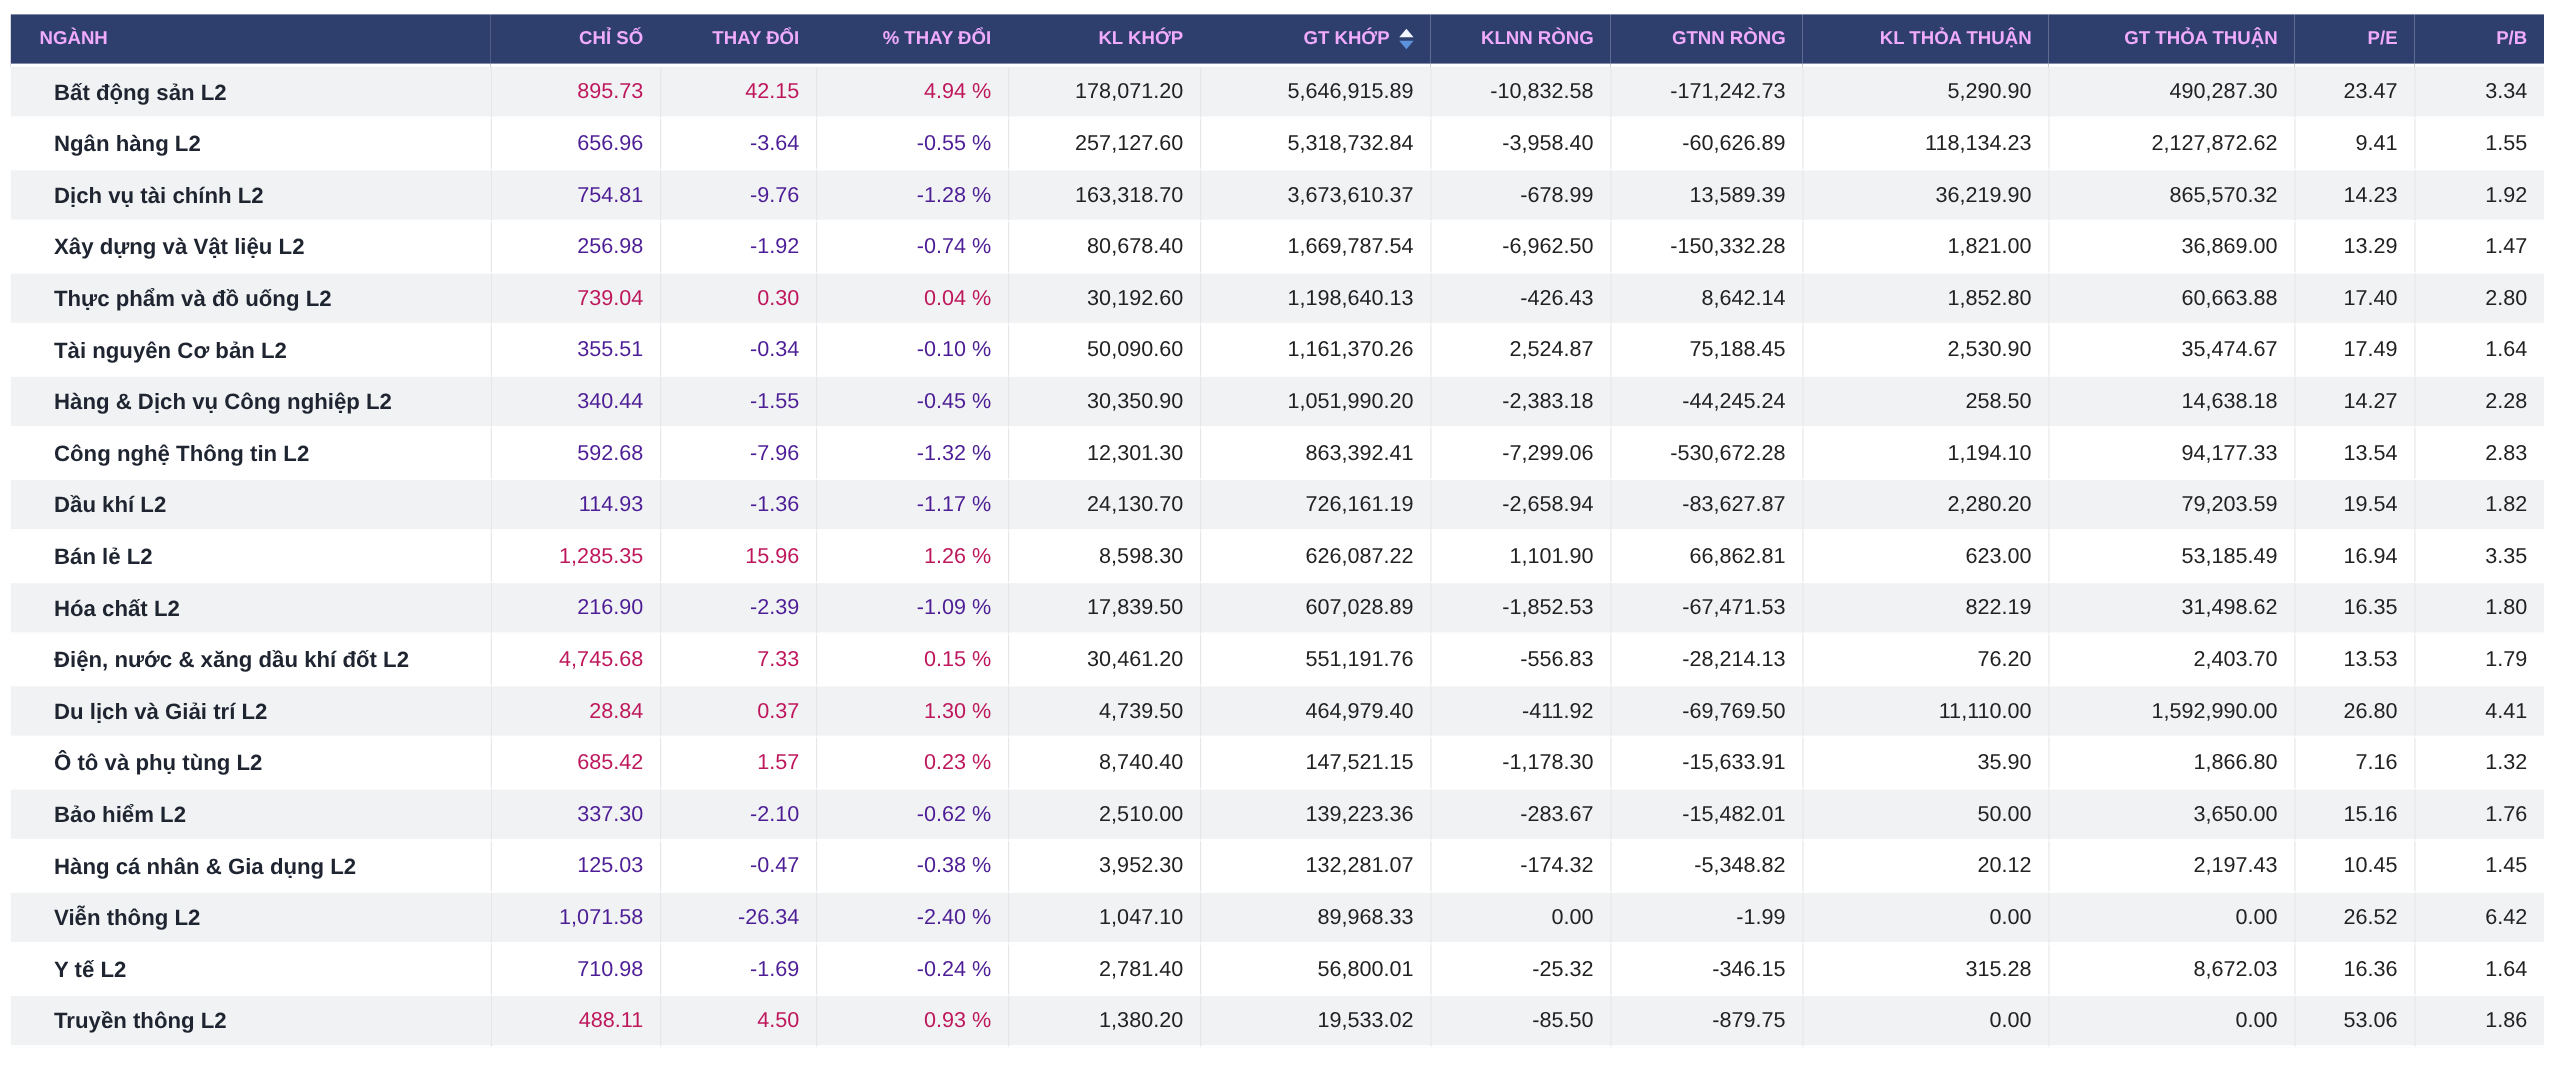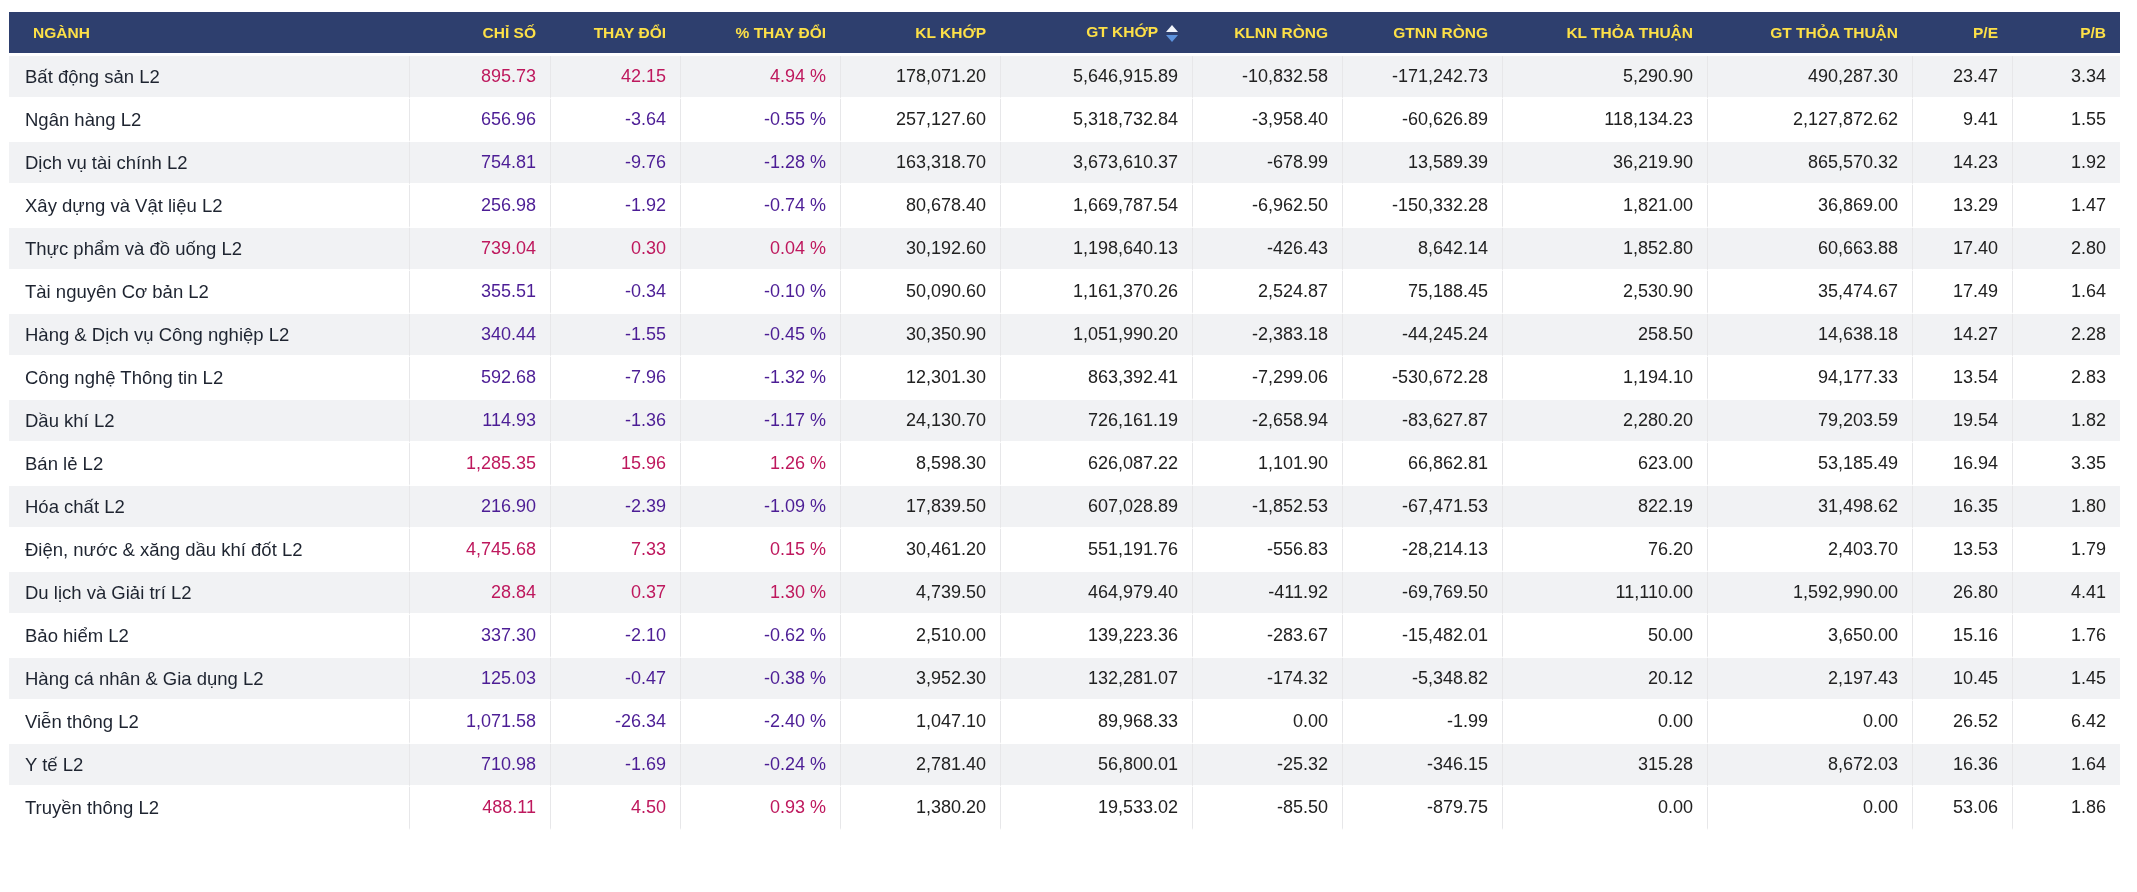--- a/index.html
+++ b/index.html
@@ -7,42 +7,42 @@
               font-family:"Liberation Sans","DejaVu Sans",sans-serif; }
   .page { padding:12px 17px 0 9px; }
   table { border-collapse:separate; border-spacing:0; table-layout:fixed; width:2111px; }
 
   
   col.c0{width:400px} col.c1{width:141px} col.c2{width:130px} col.c3{width:160px}
   col.c4{width:160px} col.c5{width:192px} col.c6{width:150px} col.c7{width:160px}
   col.c8{width:205px} col.c9{width:205px} col.c10{width:100px} col.c11{width:108px}
 
   thead th {
-    background:#2e3f6e; color:#fde047; font-size:15.5px; font-weight:700;
+    background:#2e3f6e; color:#f0abfc; font-size:15.5px; font-weight:700;
     height:44px; vertical-align:middle; text-align:right; padding:0 14px 0 6px;
     border-bottom:3px solid #ffffff; white-space:nowrap; cursor:pointer;
   }
   thead th.h-name { text-align:left; padding-left:24px; }
   thead th.h-sorted .lbl { margin-right:6px; }
 
   .sort-icon { display:inline-block; vertical-align:middle; margin-left:2px; }
   .sort-icon .up, .sort-icon .down { display:block; width:0; height:0;
     border-left:6px solid transparent; border-right:6px solid transparent; }
   .sort-icon .up   { border-bottom:7px solid #f2f5fb; margin-bottom:3px; }
   .sort-icon .down { border-top:7px solid #5d93dd; }
 
   tbody td {
     height:43px; vertical-align:middle; font-size:18px; color:#212121;
     padding:0 14px 0 6px; text-align:right; white-space:nowrap;
     border-bottom:2px solid #ffffff; border-left:1px solid #e7e7e9;
   }
   tbody td:first-child { border-left:none; }
   tbody tr:nth-child(odd) td { background:#f1f2f4; }
   tbody tr:nth-child(even) td { background:#ffffff; }
-  td.c-name { text-align:left; padding-left:16px; font-weight:400; font-size:18.5px;
+  td.c-name { text-align:left; padding-left:36px; font-weight:700; font-size:18.5px;
               color:#1e2430; cursor:pointer; }
   td.up   { color:#be185d; }
   td.down { color:#4c1d95; }
 </style>
 </head>
 <body>
 
 <div class="page">
   <table>
     <colgroup>
@@ -252,20 +252,34 @@
     <td>4,739.50</td>
     <td>464,979.40</td>
     <td>-411.92</td>
     <td>-69,769.50</td>
     <td>11,110.00</td>
     <td>1,592,990.00</td>
     <td>26.80</td>
     <td>4.41</td>
   </tr>
         <tr>
+    <td class="c-name">Ô tô và phụ tùng L2</td>
+    <td class="trend up">685.42</td>
+    <td class="trend up">1.57</td>
+    <td class="trend up">0.23 %</td>
+    <td>8,740.40</td>
+    <td>147,521.15</td>
+    <td>-1,178.30</td>
+    <td>-15,633.91</td>
+    <td>35.90</td>
+    <td>1,866.80</td>
+    <td>7.16</td>
+    <td>1.32</td>
+  </tr>
+        <tr>
     <td class="c-name">Bảo hiểm L2</td>
     <td class="trend down">337.30</td>
     <td class="trend down">-2.10</td>
     <td class="trend down">-0.62 %</td>
     <td>2,510.00</td>
     <td>139,223.36</td>
     <td>-283.67</td>
     <td>-15,482.01</td>
     <td>50.00</td>
     <td>3,650.00</td>

